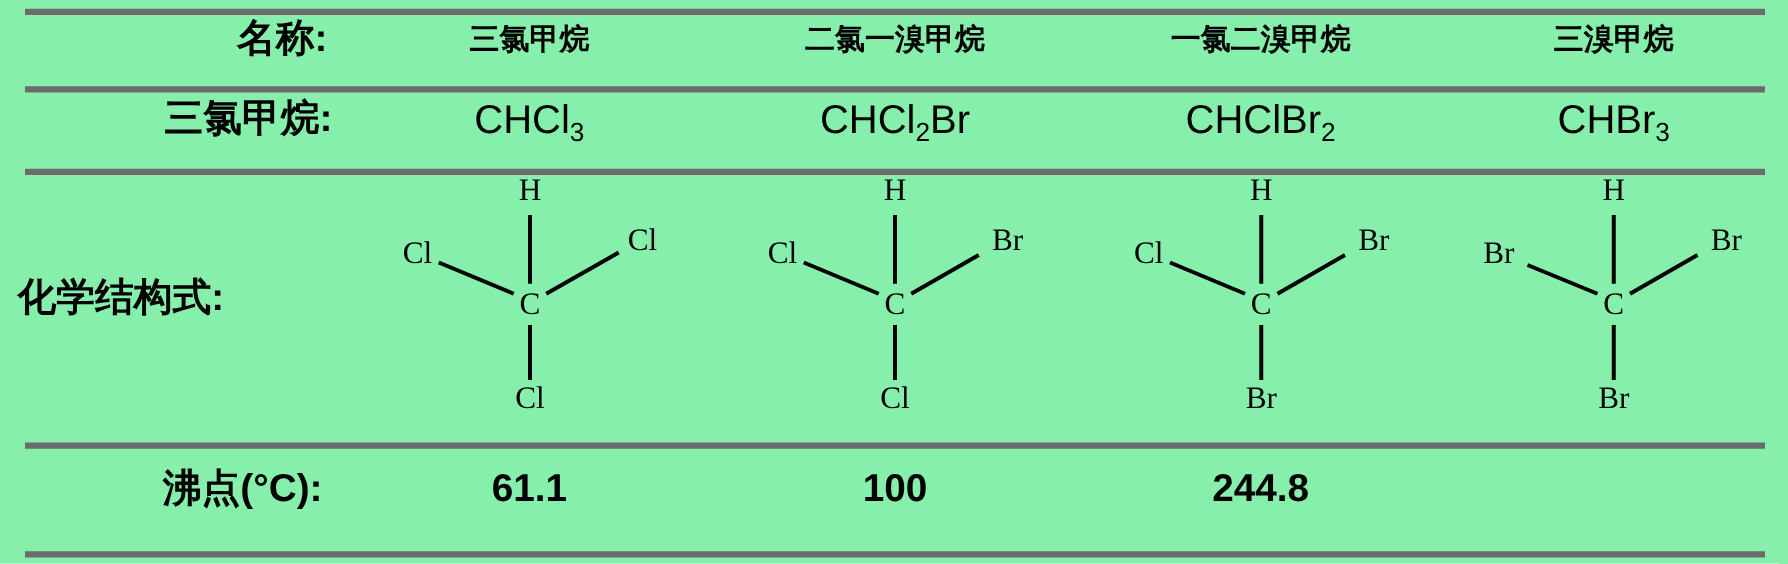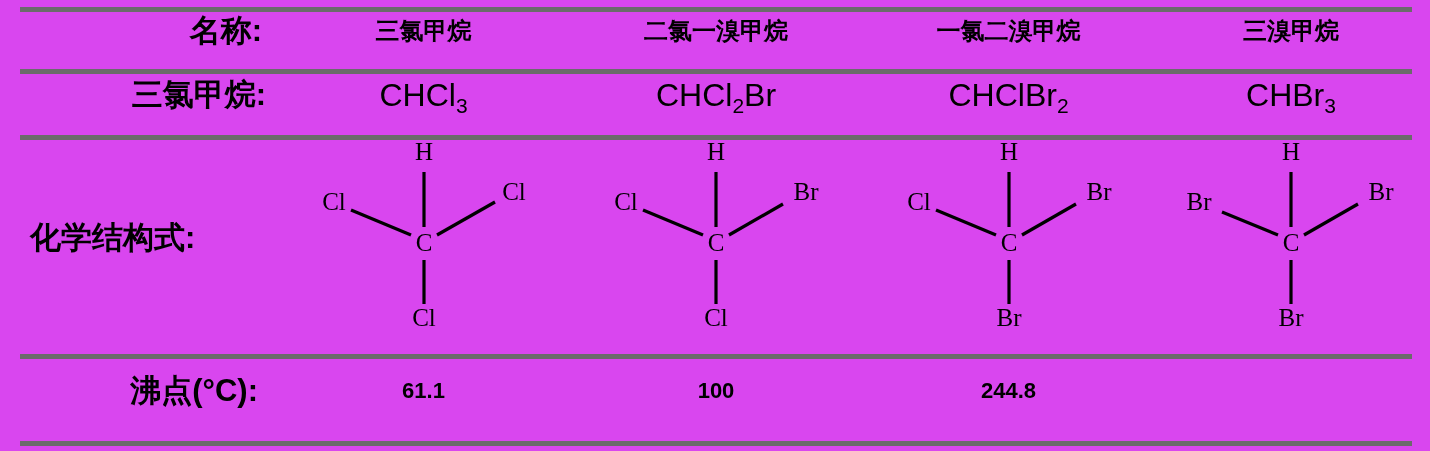--- a/index.html
+++ b/index.html
@@ -4,21 +4,21 @@
 <style>
   html, body {
     margin: 0;
     padding: 0;
     background: #ffffff;
   }
   #page {
     position: relative;
     width: 1430px;
     height: 451px;
-    background: #d946ef;
+    background: #86efac;
     overflow: hidden;
     font-family: "Liberation Sans", sans-serif;
     color: #000000;
   }
 
   
   .rule {
     position: absolute;
     left: 20px;
     width: 1392px;
@@ -54,21 +54,21 @@
 
   .rowlabel {
     justify-content: flex-end;
     padding-right: 14px;
     font-weight: bold;
     font-size: 31px;
     letter-spacing: 0px;
     white-space: nowrap;
   }
   .rowlabel.name-lab { padding-right: 18px; }
-  .rowlabel.struct-lab { justify-content: flex-start; padding-left: 30px; padding-right: 0; }
+  .rowlabel.struct-lab { justify-content: flex-start; padding-left: 14px; padding-right: 0; }
   .rowlabel.bp-lab { padding-right: 22px; }
 
   .colhead {
     font-weight: bold;
     font-size: 24px;
     white-space: nowrap;
   }
 
   .formula {
     font-size: 32px;
@@ -78,21 +78,21 @@
   }
   .formula sub {
     font-size: 21px;
     vertical-align: baseline;
     position: relative;
     top: 7px;
   }
 
   .bp {
     font-weight: bold;
-    font-size: 22px;
+    font-size: 31px;
     white-space: nowrap;
   }
 
   
   .struct-cell { align-items: flex-start; padding-top: 4px; }
   svg.struct { display: block; }
   svg.struct text {
     font-family: "Liberation Serif", serif;
     font-size: 25px;
     fill: #000000;

